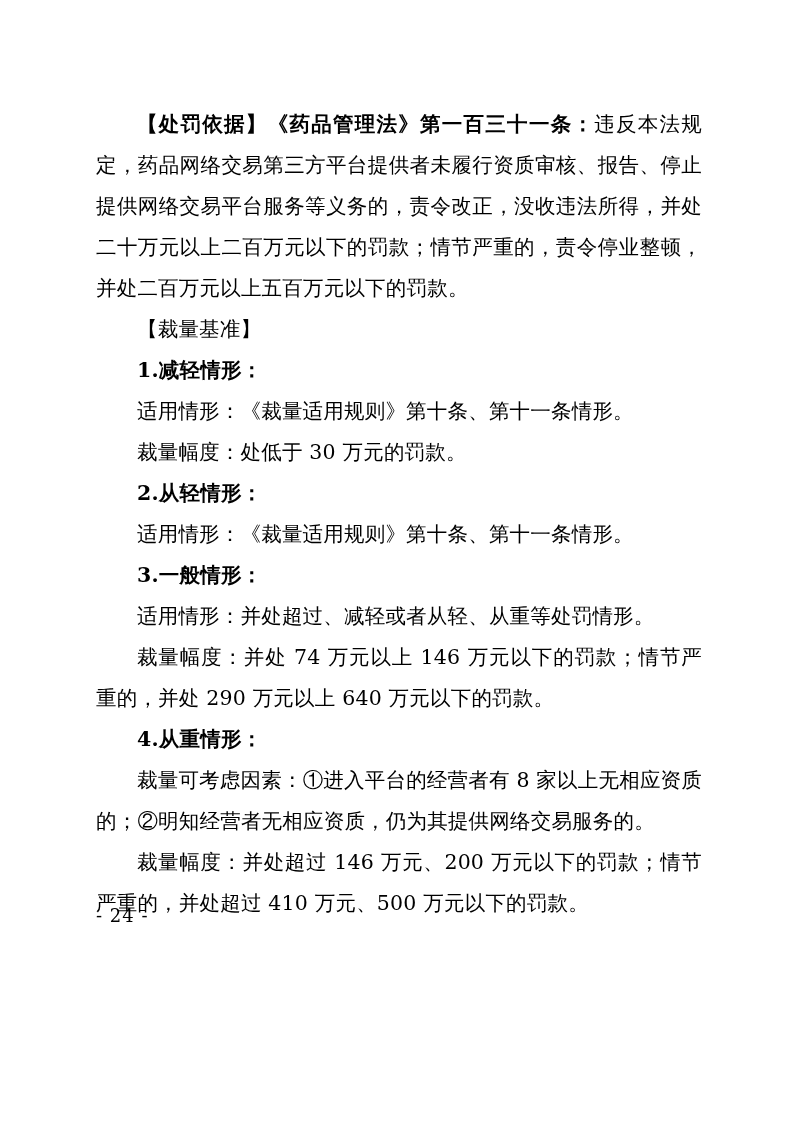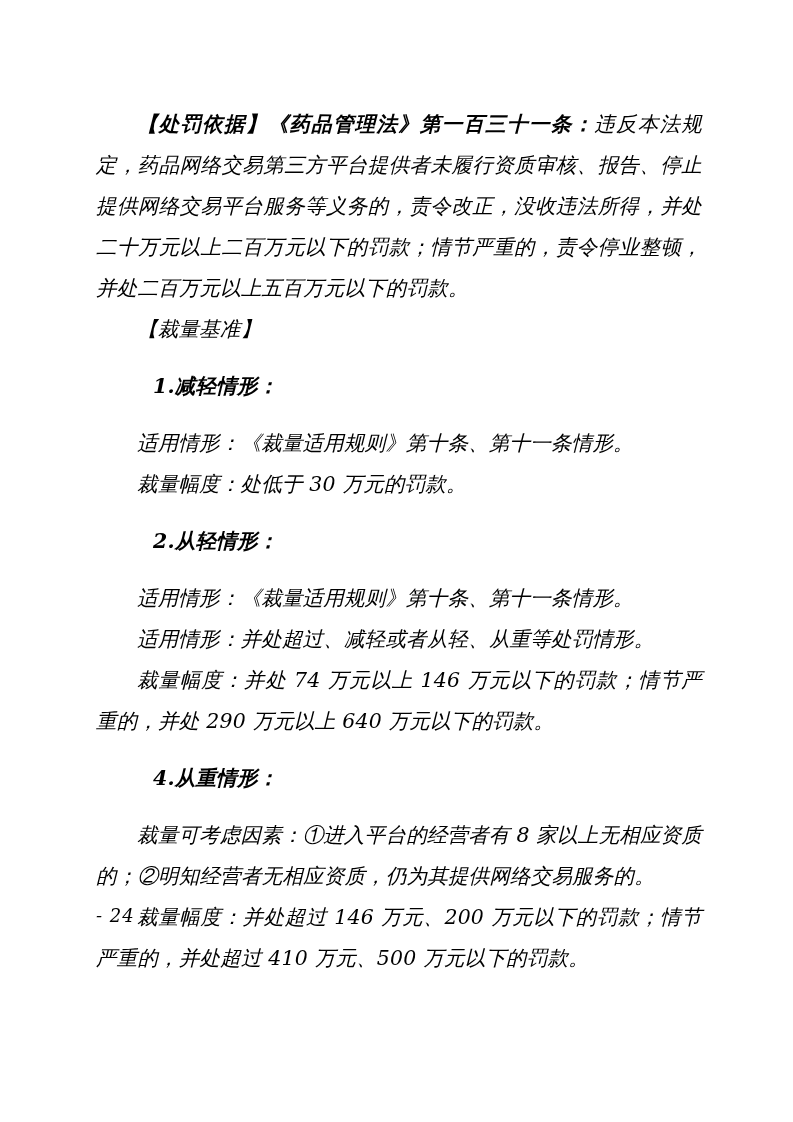--- a/index.html
+++ b/index.html
@@ -12,21 +12,20 @@
     color: #000000;
   }
   .page {
     position: relative;
     width: 793px;
     height: 976px;
     margin: 0 auto;
     background: #ffffff;
     overflow: hidden;
     box-sizing: border-box;
-    font-style: italic;
   }
   .content {
     position: absolute;
     left: 96px;
     top: 104px;
     width: 606px;
   }
   p {
     margin: 0;
     font-size: 20.5px;
@@ -35,21 +34,21 @@
     text-justify: inter-ideograph;
     letter-spacing: 0.2px;
   }
   .indent2 {
     text-indent: 41px;
   }
   .heading-bold {
     font-weight: bold;
     font-size: 20.5px;
     line-height: 41px;
-    margin: 16px;
+    margin: 0;
     text-indent: 41px;
   }
   .lead {
     font-weight: bold;
   }
   .page-number {
     position: absolute;
     left: 96px;
     bottom: 50px;
     width: 606px;
@@ -73,20 +72,21 @@
 
     <p class="indent2">适用情形：《裁量适用规则》第十条、第十一条情形。</p>
 
     <p class="indent2">裁量幅度：处低于 30 万元的罚款。</p>
 
     <p class="heading-bold">2.从轻情形：</p>
 
     <p class="indent2">适用情形：《裁量适用规则》第十条、第十一条情形。</p>
 
 
+    <p class="heading-bold">3.一般情形：</p>
 
     <p class="indent2">适用情形：并处超过、减轻或者从轻、从重等处罚情形。</p>
 
     <p class="indent2">裁量幅度：并处 74 万元以上 146 万元以下的罚款；情节严重的，并处 290 万元以上 640 万元以下的罚款。</p>
 
     <p class="heading-bold">4.从重情形：</p>
 
 
     <p class="indent2">裁量可考虑因素：①进入平台的经营者有 8 家以上无相应资质的；②明知经营者无相应资质，仍为其提供网络交易服务的。</p>
 

